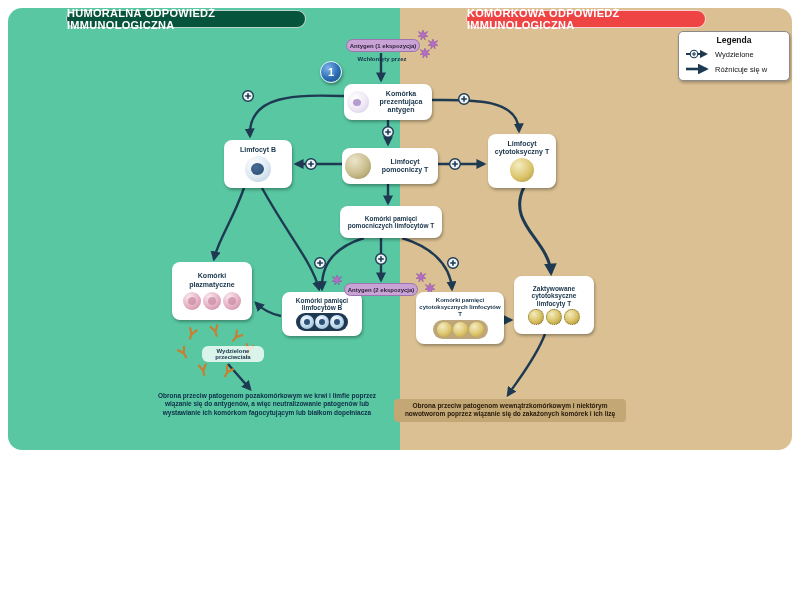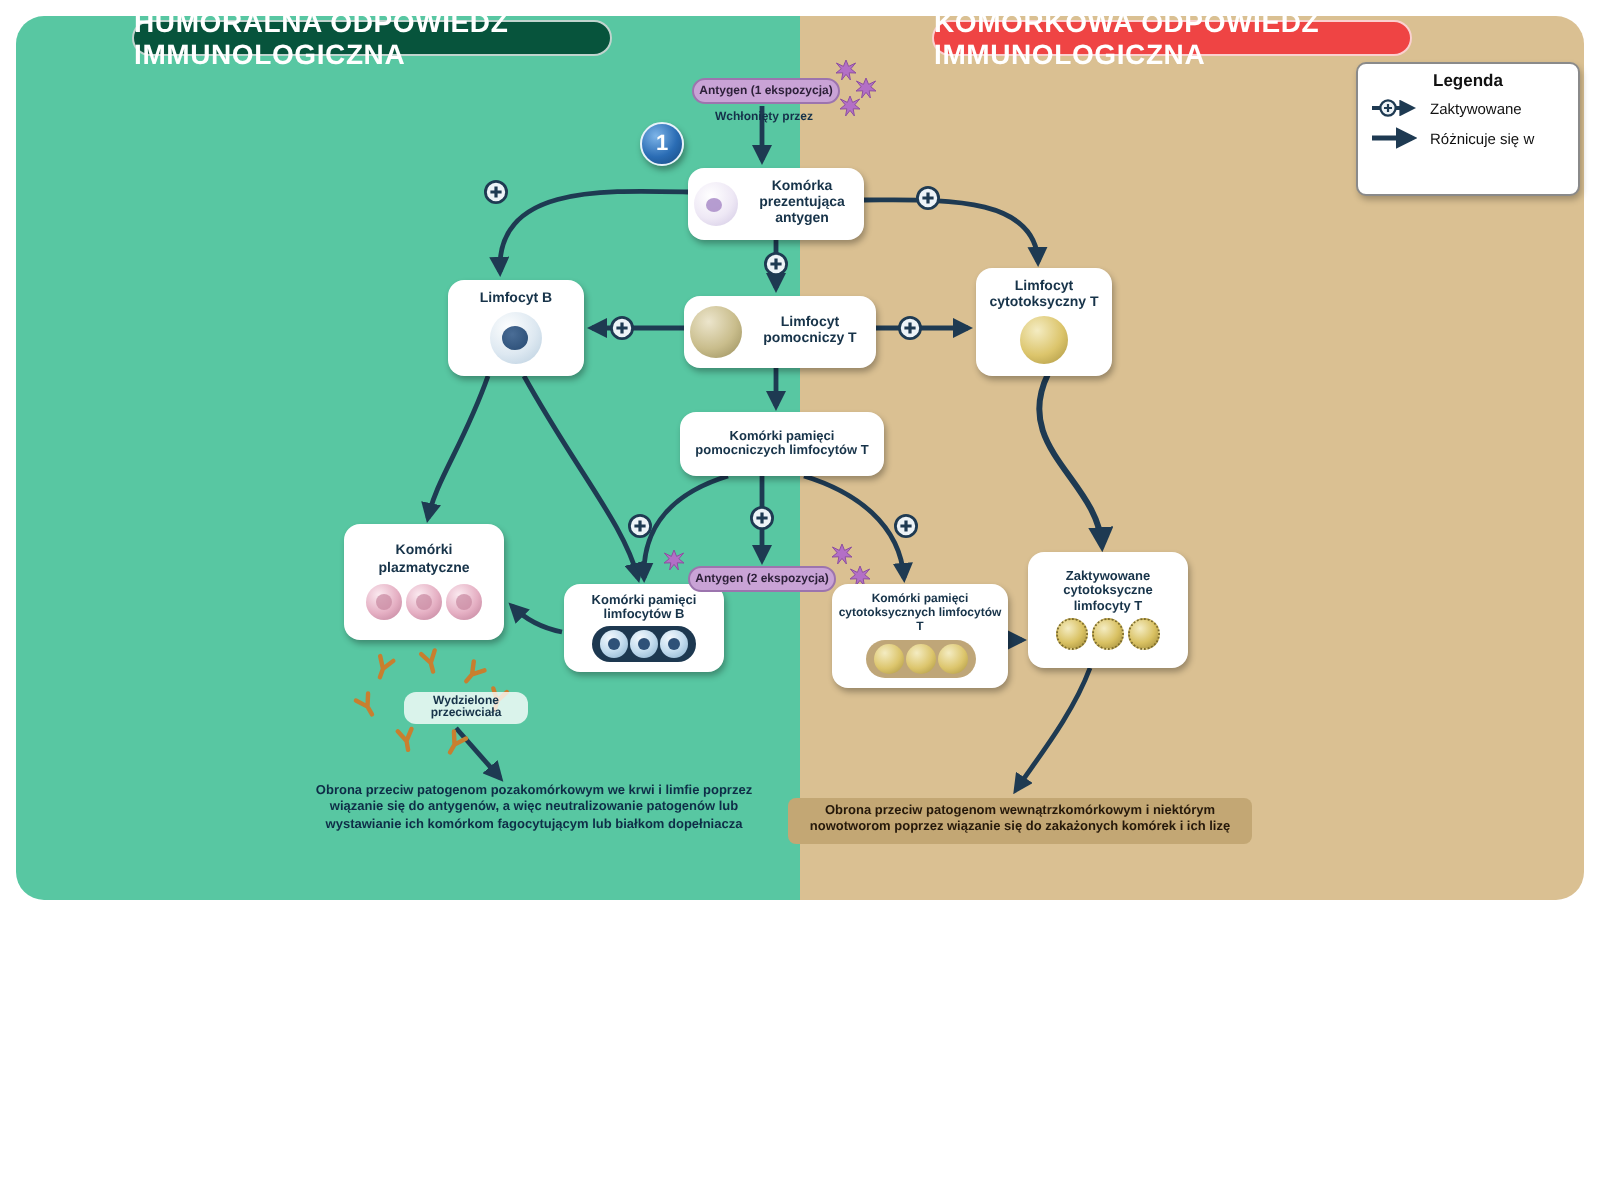--- a/index.html
+++ b/index.html
@@ -2,24 +2,24 @@
 <html><head>
 <meta charset="utf-8">
 <style>
   *{margin:0;padding:0;box-sizing:border-box}
   html,body{width:800px;height:600px;background:#fff;font-family:"Liberation Sans",sans-serif;overflow:hidden}
   .stage{position:absolute;left:0;top:0;width:800px;height:600px;outline:1px solid #c6c6c6}
   .panel{position:absolute;top:8px;height:442px}
   .panel-left{left:8px;width:392px;background:#58c7a2;border-radius:14px 0 0 14px}
   .panel-right{left:400px;width:392px;background:#dac092;border-radius:0 14px 14px 0}
   .arrows{position:absolute;left:0;top:0}
-  .hdr{position:absolute;top:10px;height:18px;width:240px;border-radius:9px;color:#fff;font-weight:bold;font-size:14px;display:flex;align-items:center;justify-content:center;letter-spacing:.3px;border:1px solid rgba(255,255,255,.75);z-index:5}
+  .hdr{position:absolute;top:10px;height:18px;width:240px;border-radius:9px;color:#fff;font-weight:bold;font-size:11px;display:flex;align-items:center;justify-content:center;letter-spacing:.3px;border:1px solid rgba(255,255,255,.75);z-index:5}
   .hdr-left{left:66px;background:#07543c}
   .hdr-right{left:466px;background:#ef4444}
-  .legend{position:absolute;left:678px;top:31px;width:112px;background:#fff;border:1px solid #8a8a8a;border-radius:5px;padding:3px 6px 22px;box-shadow:1px 2px 3px rgba(0,0,0,.25);z-index:5}
+  .legend{position:absolute;left:678px;top:31px;width:112px;background:#fff;border:1px solid #8a8a8a;border-radius:5px;padding:3px 6px 5px;box-shadow:1px 2px 3px rgba(0,0,0,.25);z-index:5}
   .legend-title{font-size:8.5px;font-weight:bold;text-align:center;color:#111;margin-bottom:2px}
   .legend-row{display:flex;align-items:center;gap:4px;font-size:7.5px;color:#111;margin-top:3px}
   .node{position:absolute;background:#fff;border-radius:8px;box-shadow:1px 2px 3px rgba(0,0,0,.3);color:#173349;font-weight:bold;font-size:7px;line-height:1.15;text-align:center;display:flex;align-items:center;justify-content:center;padding:3px;z-index:4}
   .col{flex-direction:column}
   .node-apc{left:344px;top:84px;width:88px;height:36px;gap:4px}
   .node-b{left:224px;top:140px;width:68px;height:48px;gap:2px}
   .node-helper{left:342px;top:148px;width:96px;height:36px;gap:4px}
   .node-cyto{left:488px;top:134px;width:68px;height:54px;gap:2px}
   .node-memhelper{left:340px;top:206px;width:102px;height:32px;font-size:6.5px}
   .node-plasma{left:172px;top:262px;width:80px;height:58px;gap:3px}
@@ -129,21 +129,21 @@
   <div class="hdr hdr-right">KOMÓRKOWA ODPOWIEDŹ IMMUNOLOGICZNA</div>
 
   <div class="legend">
     <div class="legend-title">Legenda</div>
     <div class="legend-row">
       <svg width="26" height="12">
         <path d="M1,6 H21" stroke="#1e3a52" stroke-width="2" fill="none" marker-end="url(#ah)"></path>
         <circle cx="9" cy="6" r="3.8" fill="#edf3f7" stroke="#1e3a52" stroke-width="1.1"></circle>
         <path d="M7,6 H11 M9,4 V8" stroke="#1e3a52" stroke-width="1.1"></path>
       </svg>
-      <span>Zaktywowane</span>
+      <span>Wydzielone</span>
     </div>
     <div class="legend-row">
       <svg width="26" height="12">
         <path d="M1,6 H21" stroke="#1e3a52" stroke-width="2.6" fill="none" marker-end="url(#ah)"></path>
       </svg>
       <span>Różnicuje się w</span>
     </div>
   </div>
 
   <div class="badge badge-antigen1">Antygen (1 ekspozycja)</div>

